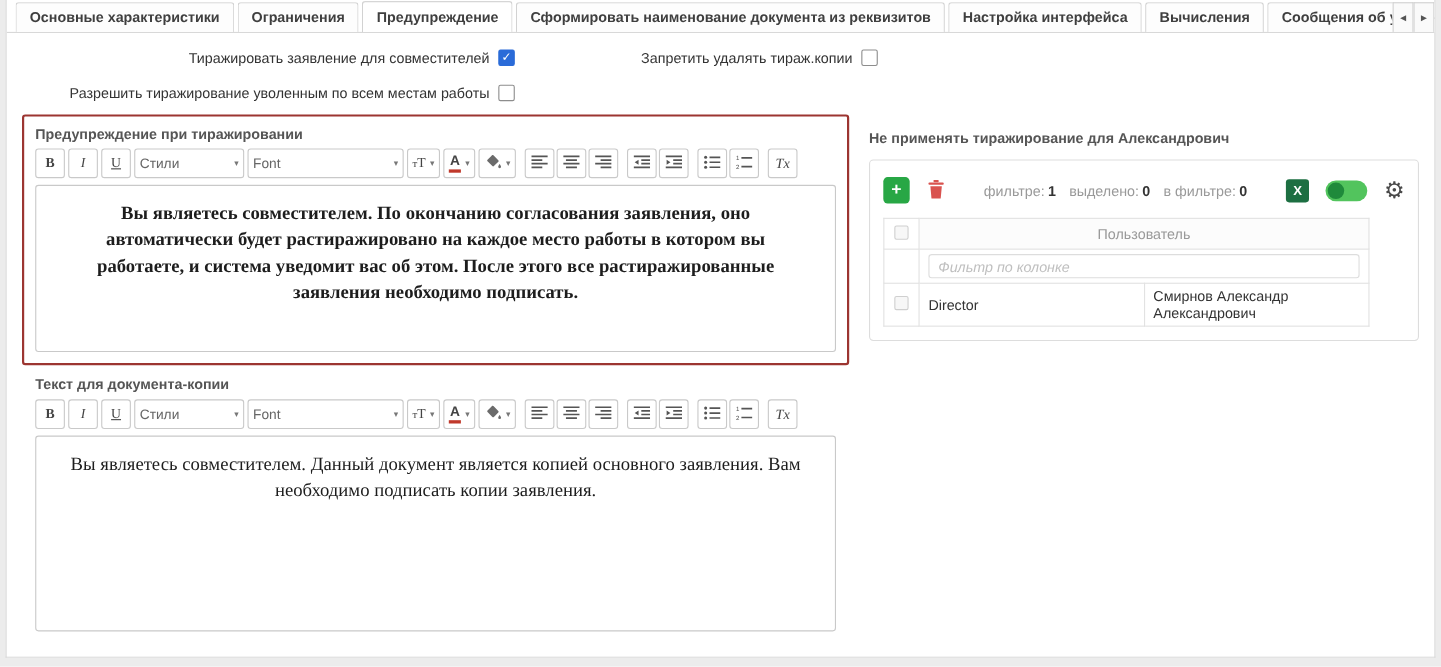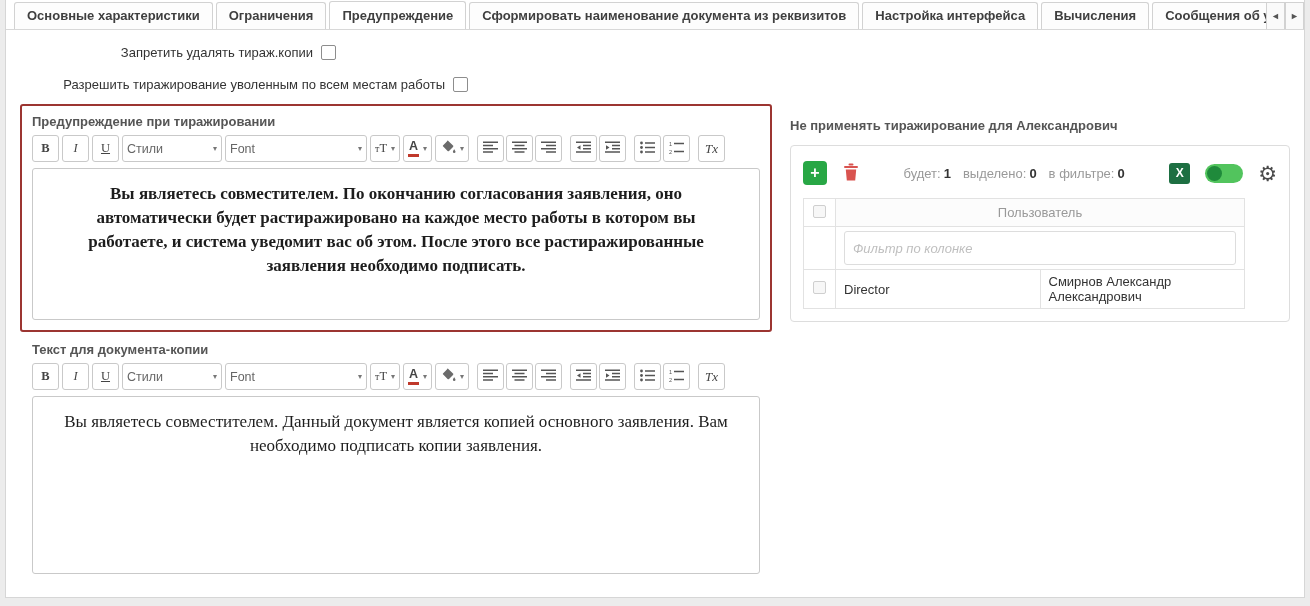--- a/index.html
+++ b/index.html
@@ -67,21 +67,21 @@
   .btn-excel { width:21px; height:21px; border:none; border-radius:3px; background:#1d6f42; color:#fff; font-size:12px; font-weight:700; display:flex; align-items:center; justify-content:center; cursor:pointer; }
   .toggle { width:38px; height:19px; border-radius:10px; background:#52c45d; position:relative; cursor:pointer; flex:none; }
   .toggle .knob { position:absolute; left:2px; top:2px; width:15px; height:15px; border-radius:50%; background:#1f8a3b; }
   .gear { font-size:21px; color:#4a4a4a; cursor:pointer; line-height:1; background:none; border:none; }
 
   table.users { border-collapse:collapse; margin-top:10px; width:442px; font-size:13px; table-layout:fixed; }
   table.users th, table.users td { border:1px solid #e2e2e2; padding:4px 8px; height:28px; }
   .col-cb { width:32px; text-align:center; }
   th.user-hd { font-weight:400; color:#999; text-align:center; background:#fcfcfc; }
   .filter-cell { padding:3px 6px; }
-  .filter-input { width:100%; height:34px; border:1px solid #ddd; border-radius:3px; padding:0 8px; font-size:13px; font-style:italic; }
+  .filter-input { width:100%; height:22px; border:1px solid #ddd; border-radius:3px; padding:0 8px; font-size:13px; font-style:italic; }
   .filter-input::placeholder { color:#bfbfbf; }
   td.login { width:160px; color:#333; }
   td.fullname { color:#333; }
 </style>
 </head>
 <body>
 
 <div class="page">
 
   <div class="tabbar">
@@ -95,20 +95,24 @@
       <div class="tab">Сообщения об удаленных докум</div>
     </div>
     <div class="tab-arrows">
       <div class="tab-arrow">◄</div>
       <div class="tab-arrow">►</div>
     </div>
   </div>
 
   <div class="opts">
     <div class="opt-row">
+      <div class="opt-cell-a">
+        <span class="opt-label">Тиражировать заявление для совместителей</span>
+        <span class="cb checked"></span>
+      </div>
       <div class="opt-cell-b">
         <span class="opt-label">Запретить удалять тираж.копии</span>
         <span class="cb"></span>
       </div>
     </div>
     <div class="opt-row">
       <div class="opt-cell-a">
         <span class="opt-label">Разрешить тиражирование уволенным по всем местам работы</span>
         <span class="cb"></span>
       </div>
@@ -300,21 +304,21 @@
             <button class="btn-plus">+</button>
             <button class="btn-trash">
                 <span><svg width="16" height="18" viewBox="0 0 16 18">
                     <rect x="1" y="3" width="14" height="2" rx="1" fill="#d9534f"></rect>
                     <rect x="5.5" y="0.6" width="5" height="2" rx="1" fill="#d9534f"></rect>
                     <path d="M2.8 6.4h10.4l-1 11H3.8z" fill="#d9534f"></path>
                   </svg></span>
               </button>
           </div>
           <div class="counters">
-            <span><span class="cnt-label">будет:</span><span class="cnt-value">1</span></span>
+            <span><span class="cnt-label">фильтре:</span><span class="cnt-value">1</span></span>
             <span><span class="cnt-label">выделено:</span><span class="cnt-value">0</span></span>
             <span><span class="cnt-label">в фильтре:</span><span class="cnt-value">0</span></span>
           </div>
           <div class="ut-right">
             <button class="btn-excel">X</button>
             <span class="toggle">
                 <span class="knob"></span>
               </span>
             <button class="gear">⚙</button>
           </div>

